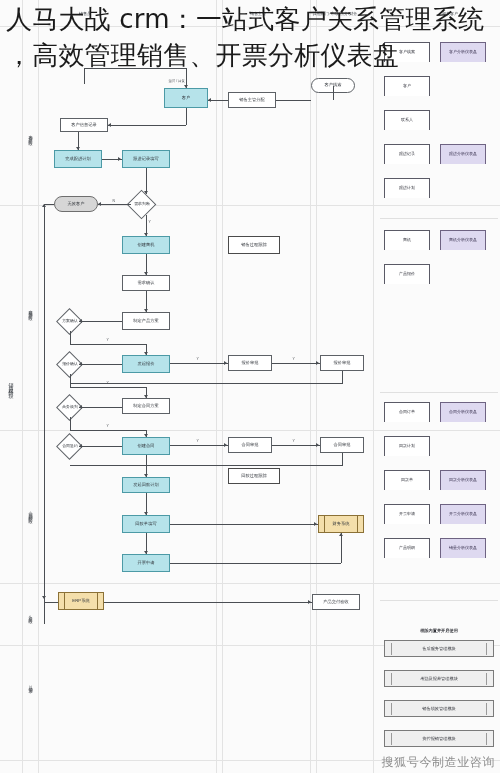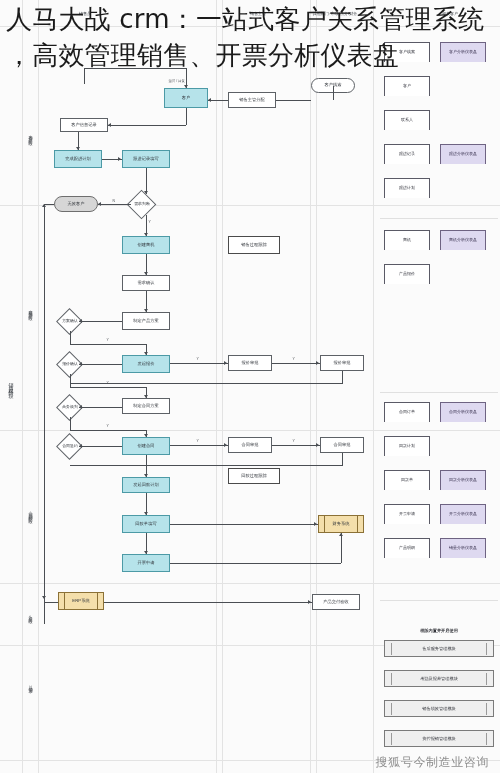--- a/index.html
+++ b/index.html
@@ -130,21 +130,21 @@
     position: absolute; left: 6px; right: 4px;
     font-size: 26px; color: #1b1b1b;
     font-family: "DejaVu Sans", sans-serif;
     letter-spacing: .2px;
     white-space: nowrap;
   }
   .title-line.l1 { top: 2px; }
   .title-line.l2 { top: 38px; }
 
   .watermark {
-    position: absolute; right: 11px; bottom: 2px;
+    position: absolute; right: 5px; bottom: 2px;
     font-size: 12px; color: #8e8e8e;
     letter-spacing: .6px;
     font-family: "DejaVu Sans", sans-serif;
     white-space: nowrap;
   }
 </style>
 </head>
 <body>
 
 <div id="canvas">

